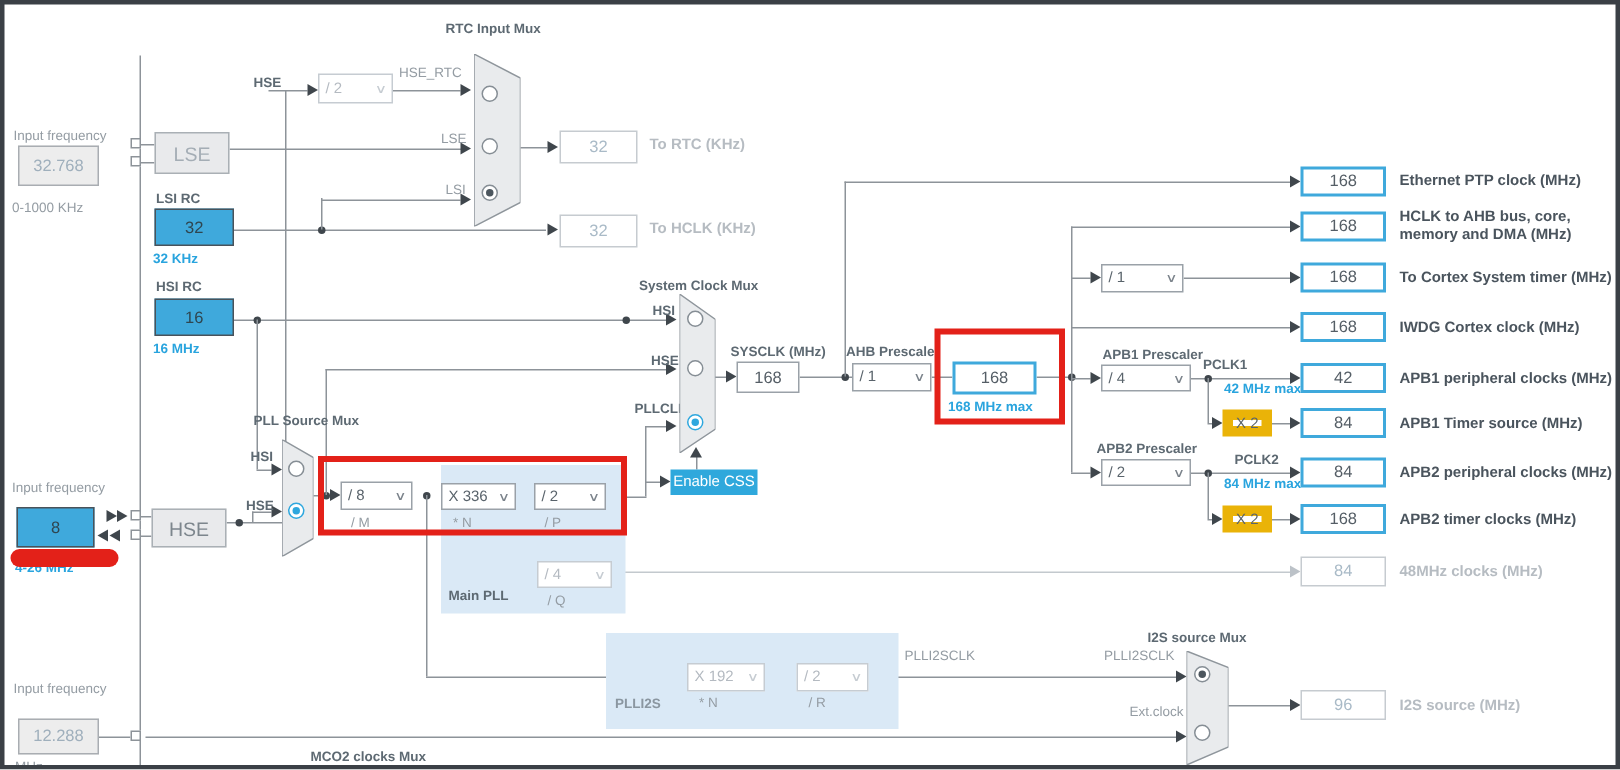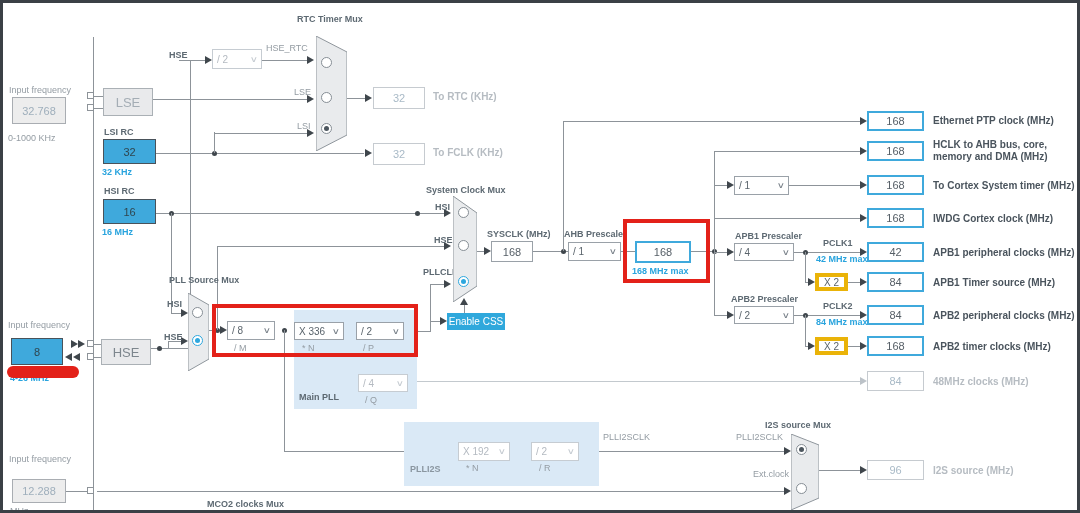--- a/index.html
+++ b/index.html
@@ -22,21 +22,21 @@
   .blue{color:#29a4de !important;font-weight:bold;}
   .vbox{position:absolute;background:#fff;border:2px solid #3FA9DC;display:flex;align-items:center;
         justify-content:center;font-size:11px;color:#555e66;box-sizing:border-box;}
   .vbox.gray{border:1px solid #c6cbd0;color:#a9bac7;}
   .inbox{position:absolute;background:#ededed;border:1px solid #a9adb2;display:flex;align-items:center;
         justify-content:center;font-size:11px;color:#9fafbc;box-sizing:border-box;}
   .bluebox{position:absolute;background:#3FA9DC;border:1px solid #49525a;display:flex;align-items:center;
         justify-content:center;font-size:11px;color:#2f4650;box-sizing:border-box;}
   .gbox{position:absolute;background:#e9eaec;border:1px solid #aab0b5;display:flex;align-items:center;
         justify-content:center;font-size:13px;color:#a4adb5;box-sizing:border-box;}
-  .xbox{position:absolute;background:#fff;border:4px solid #eab308;display:flex;align-items:center;
+  .xbox{position:absolute;background:#fff;border:7px solid #eab308;display:flex;align-items:center;
         justify-content:center;font-size:10px;color:#5a646c;box-sizing:border-box;}
   .dd{position:absolute;background:#fff;border:1px solid #9aa1a8;color:#59636b;font-size:10px;
       display:flex;align-items:center;justify-content:space-between;padding:0 4px;box-sizing:border-box;}
   .dd .cv{font-size:8px;color:#7b838b;transform:scaleX(1.4);}
   .dd.dis{border-color:#c6ccd2;color:#b4bac1;}
   .dd.dis .cv{color:#c6ccd2;}
   .rad{position:absolute;width:11px;height:11px;border:1px solid #868e95;border-radius:50%;background:#fff;box-sizing:border-box;}
   .rad.selg::after,.rad.selb::after{content:"";position:absolute;left:2px;top:2px;width:5px;height:5px;border-radius:50%;background:#4c565e;}
   .rad.selb{border-color:#2ea7de;}
   .rad.selb::after{background:#2ea7de;}
@@ -180,39 +180,39 @@
   <div class="lbl" style="left:5px;top:317px">Input frequency</div>
   <div class="bluebox" style="left:8px;top:335px;width:52px;height:27px">8</div>
   <div class="lbl blue" style="left:7px;top:370px">4-26 MHz</div>
   <div class="redpill" style="left:4px;top:363px;width:72px;height:12px"></div>
   <div class="gbox" style="left:98px;top:336px;width:50px;height:26px;color:#7d868d">HSE</div>
 
   <div class="lbl" style="left:6px;top:451px">Input frequency</div>
   <div class="inbox" style="left:9px;top:476px;width:54px;height:24px">12.288</div>
   <div class="lbl" style="left:7px;top:503px">MHz</div>
 
-  <div class="lblb" style="left:294px;top:11px">RTC Timer Mux</div>
+  <div class="lblb" style="left:294px;top:11px">RTC Input Mux</div>
   <div class="lblb" style="left:166px;top:47px">HSE</div>
   <div class="dd dis" style="left:209px;top:46px;width:50px;height:20px">
       <span>/ 2</span>
       <span class="cv">∨</span>
     </div>
   <div class="lbl" style="left:263px;top:40px">HSE_RTC</div>
   <div class="lbl" style="left:291px;top:84px">LSE</div>
   <div class="lbl" style="left:294px;top:118px">LSI</div>
   <svg class="mux" style="left:313px;top:33px" width="31" height="115">
       <polygon points="0,0 31,16 31,99 0,115" fill="#E9EBED" stroke="#8F969C"></polygon>
     </svg>
   <div class="rad" style="left:318px;top:54px"></div>
   <div class="rad" style="left:318px;top:89px"></div>
   <div class="rad selg" style="left:318px;top:120px"></div>
   <div class="vbox gray" style="left:370px;top:84px;width:52px;height:22px">32</div>
   <div class="lblg" style="left:430px;top:88px">To RTC (KHz)</div>
   <div class="vbox gray" style="left:370px;top:140px;width:52px;height:22px">32</div>
-  <div class="lblg" style="left:430px;top:144px">To FCLK (KHz)</div>
+  <div class="lblg" style="left:430px;top:144px">To HCLK (KHz)</div>
 
   <div class="lblb" style="left:166px;top:272px">PLL Source Mux</div>
   <div class="lblb" style="left:164px;top:296px">HSI</div>
   <div class="lblb" style="left:161px;top:329px">HSE</div>
   <svg class="mux" style="left:185px;top:290px" width="21" height="78">
       <polygon points="0,0 21,12 21,66 0,78" fill="#E9EBED" stroke="#8F969C"></polygon>
     </svg>
   <div class="rad" style="left:189px;top:304px"></div>
   <div class="rad selb" style="left:189px;top:332px"></div>
 
@@ -266,21 +266,21 @@
   <div class="dd" style="left:731px;top:173px;width:55px;height:19px">
       <span>/ 1</span>
       <span class="cv">∨</span>
     </div>
 
   <div class="lblb" style="left:732px;top:228px">APB1 Prescaler</div>
   <div class="dd" style="left:731px;top:240px;width:60px;height:18px">
       <span>/ 4</span>
       <span class="cv">∨</span>
     </div>
-  <div class="lblb" style="left:820px;top:235px">PCLK1</div>
+  <div class="lblb" style="left:799px;top:235px">PCLK1</div>
   <div class="lbl blue" style="left:813px;top:251px">42 MHz max</div>
   <div class="xbox" style="left:812px;top:270px;width:33px;height:18px">X 2</div>
   <div class="lblb" style="left:728px;top:291px">APB2 Prescaler</div>
   <div class="dd" style="left:731px;top:303px;width:60px;height:18px">
       <span>/ 2</span>
       <span class="cv">∨</span>
     </div>
   <div class="lblb" style="left:820px;top:298px">PCLK2</div>
   <div class="lbl blue" style="left:813px;top:314px">84 MHz max</div>
   <div class="xbox" style="left:812px;top:334px;width:33px;height:18px">X 2</div>

